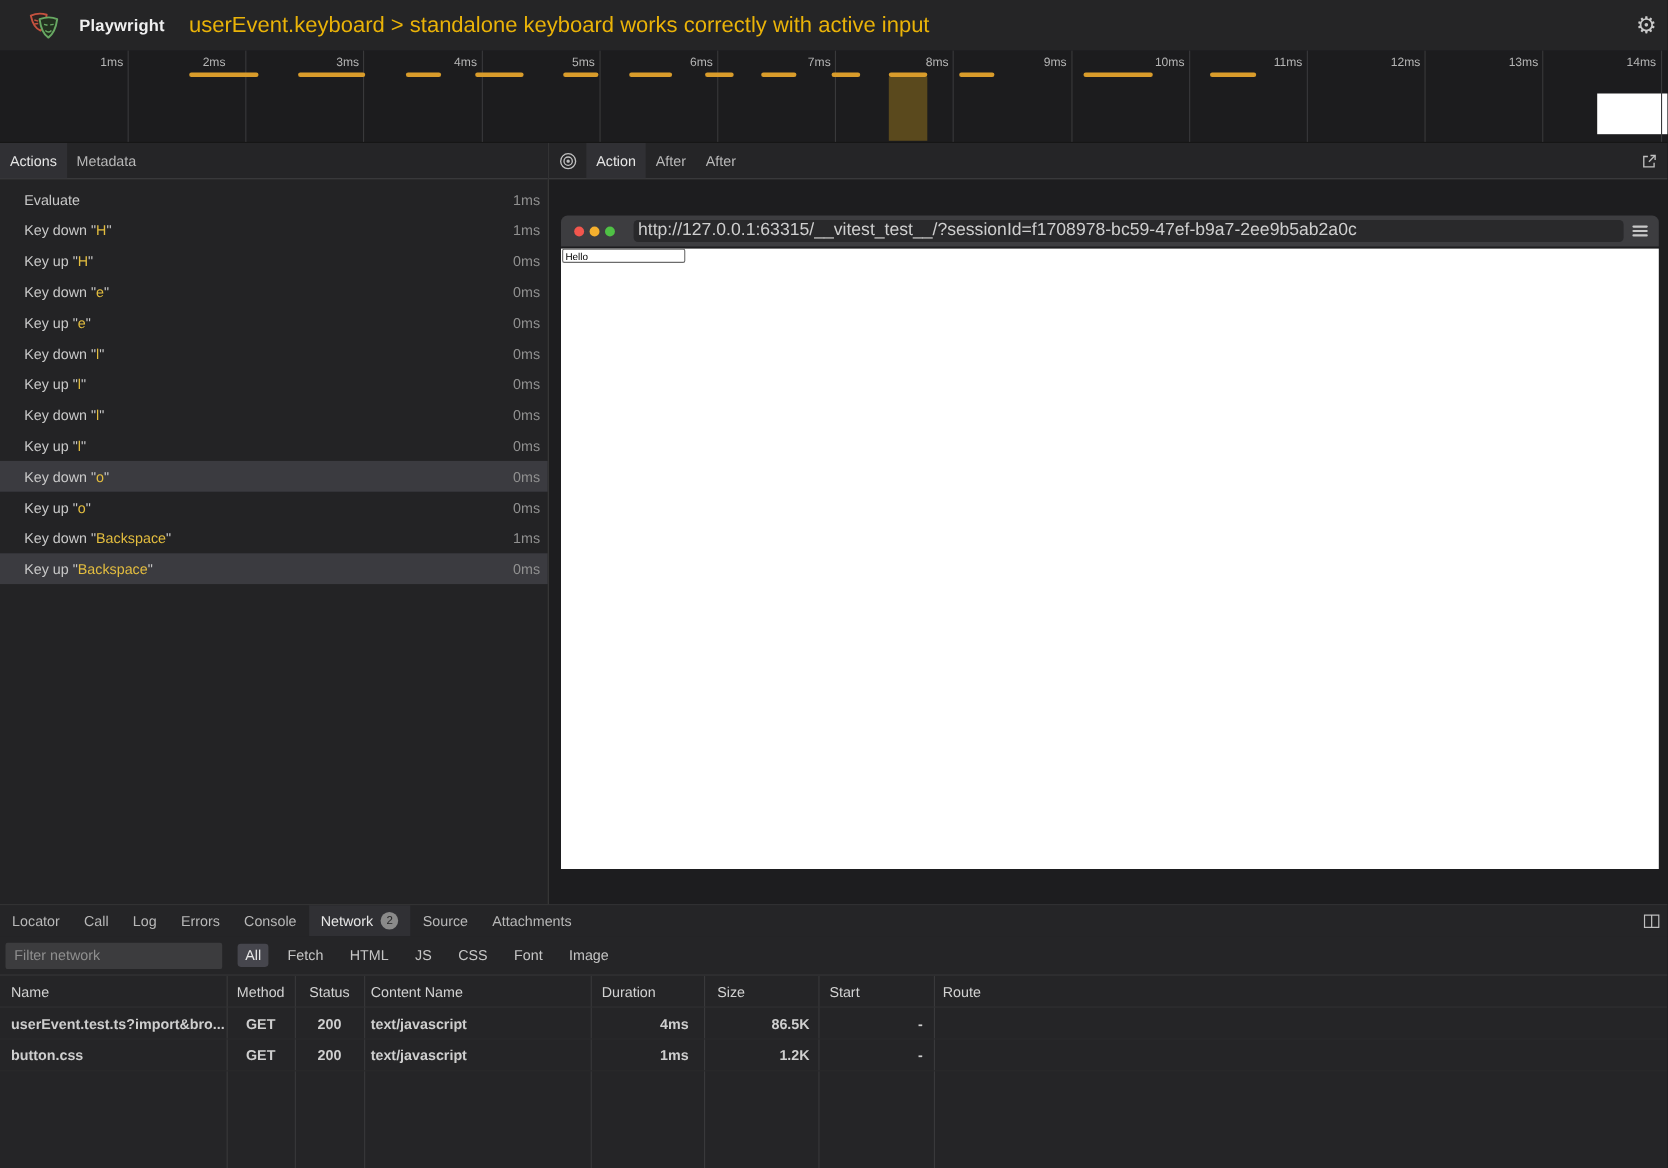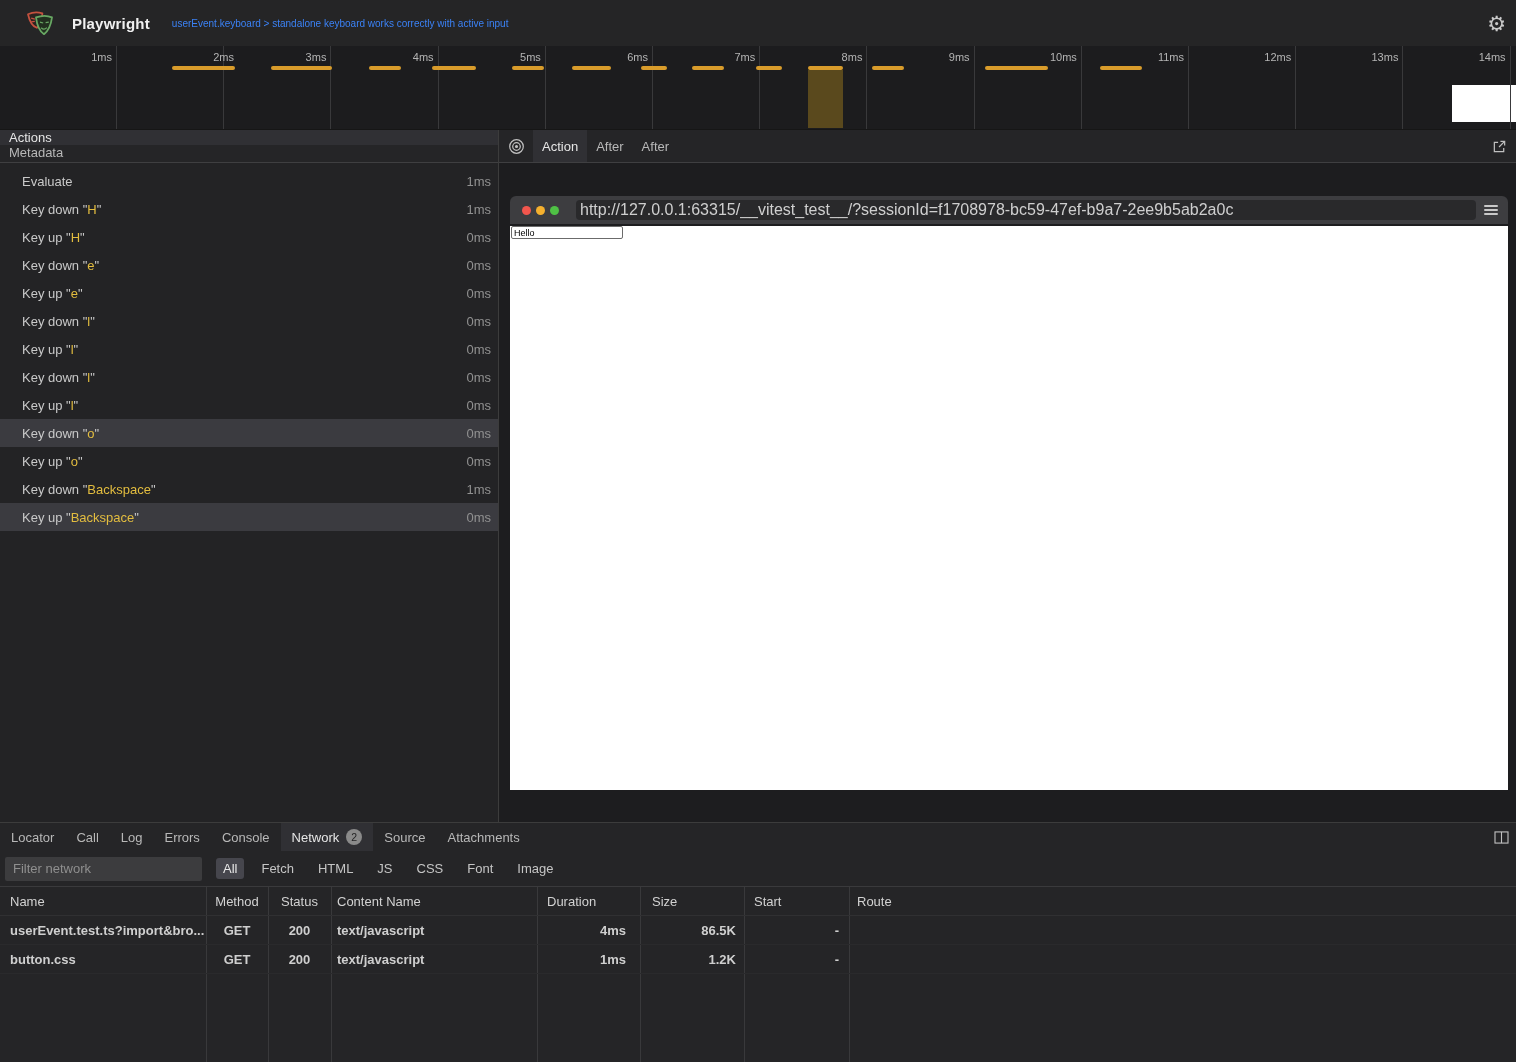--- a/index.html
+++ b/index.html
@@ -10,21 +10,21 @@
     -webkit-font-smoothing:antialiased;
   }
   .flex-spacer{flex:1;}
   
   .topbar{
     height:46px;background:#252526;display:flex;align-items:center;
     padding-left:24px;box-sizing:border-box;
   }
   .logo{width:32px;height:32px;display:inline-flex;align-items:center;justify-content:center;}
   .app-name{font-weight:bold;font-size:15px;color:#f0f0f0;margin-left:16px;letter-spacing:.2px;}
-  .test-title{margin-left:22px;font-size:10px;color:#3b82f6;white-space:nowrap;}
+  .test-title{margin-left:22px;font-size:20px;color:#eab308;white-space:nowrap;}
   .gear{margin-left:auto;margin-right:10px;font-size:21px;color:#c9c9c9;cursor:pointer;line-height:1;}
   
   .timeline{height:84px;background:#1c1c1e;position:relative;border-bottom:1px solid #161616;box-sizing:border-box;}
   .grid-line{position:absolute;top:0;bottom:0;width:1px;background:#39393b;}
   .grid-label{position:absolute;top:5px;font-size:11px;color:#b5b5b5;width:60px;text-align:right;}
   .tl-tick{position:absolute;top:20px;height:4px;border-radius:2px;background:#d99c2b;}
   .tl-selection{position:absolute;top:24px;bottom:1px;background:#5a491d;}
   .film-thumb{position:absolute;top:39px;right:0;width:64px;height:37px;background:#ffffff;}
   
   .main{display:flex;height:692px;}
@@ -98,21 +98,21 @@
     <span class="app-name">Playwright</span>
     <span class="test-title">userEvent.keyboard &gt; standalone keyboard works correctly with active input</span>
     <span class="gear">⚙</span>
   </header>
 
   <div class="timeline" id="timeline">
     <div class="film-thumb"></div>
   <div class="grid-line" style="left: 116px;"></div>
       <div class="grid-label" style="left: 52px;">1ms</div>
       <div class="grid-line" style="left: 223.2px;"></div>
-      <div class="grid-label" style="left: 174px;">2ms</div>
+      <div class="grid-label" style="left: 145px;">2ms</div>
       <div class="grid-line" style="left: 330.4px;"></div>
       <div class="grid-label" style="left: 266.4px;">3ms</div>
       <div class="grid-line" style="left: 437.6px;"></div>
       <div class="grid-label" style="left: 373.6px;">4ms</div>
       <div class="grid-line" style="left: 544.8px;"></div>
       <div class="grid-label" style="left: 480.8px;">5ms</div>
       <div class="grid-line" style="left: 652px;"></div>
       <div class="grid-label" style="left: 588px;">6ms</div>
       <div class="grid-line" style="left: 759.2px;"></div>
       <div class="grid-label" style="left: 695.2px;">7ms</div>
@@ -141,21 +141,21 @@
       <div class="tl-tick" style="left: 692px; width: 32px; background: rgb(217, 156, 43);"></div>
       <div class="tl-tick" style="left: 756px; width: 26px; background: rgb(217, 156, 43);"></div>
       <div class="tl-tick" style="left: 808px; width: 35px; background: rgb(217, 156, 43);"></div>
       <div class="tl-tick" style="left: 872px; width: 32px; background: rgb(217, 156, 43);"></div>
       <div class="tl-tick" style="left: 985px; width: 63px; background: rgb(217, 156, 43);"></div>
       <div class="tl-tick" style="left: 1100px; width: 42px; background: rgb(217, 156, 43);"></div>
     </div>
 
   <div class="main">
     <div class="left-panel">
-      <div class="tabbar" id="actions-tabbar" style="padding-left:0;flex-direction:column;">
+      <div class="tabbar" id="actions-tabbar" style="padding-left:0;">
           <span class="tab active">
             <span>Actions</span>
           </span>
           <span class="tab">
             <span>Metadata</span>
           </span>
         </div>
       <div class="action-list" id="action-list">
           <div class="action-row">
             <span class="action-label">Evaluate</span>

